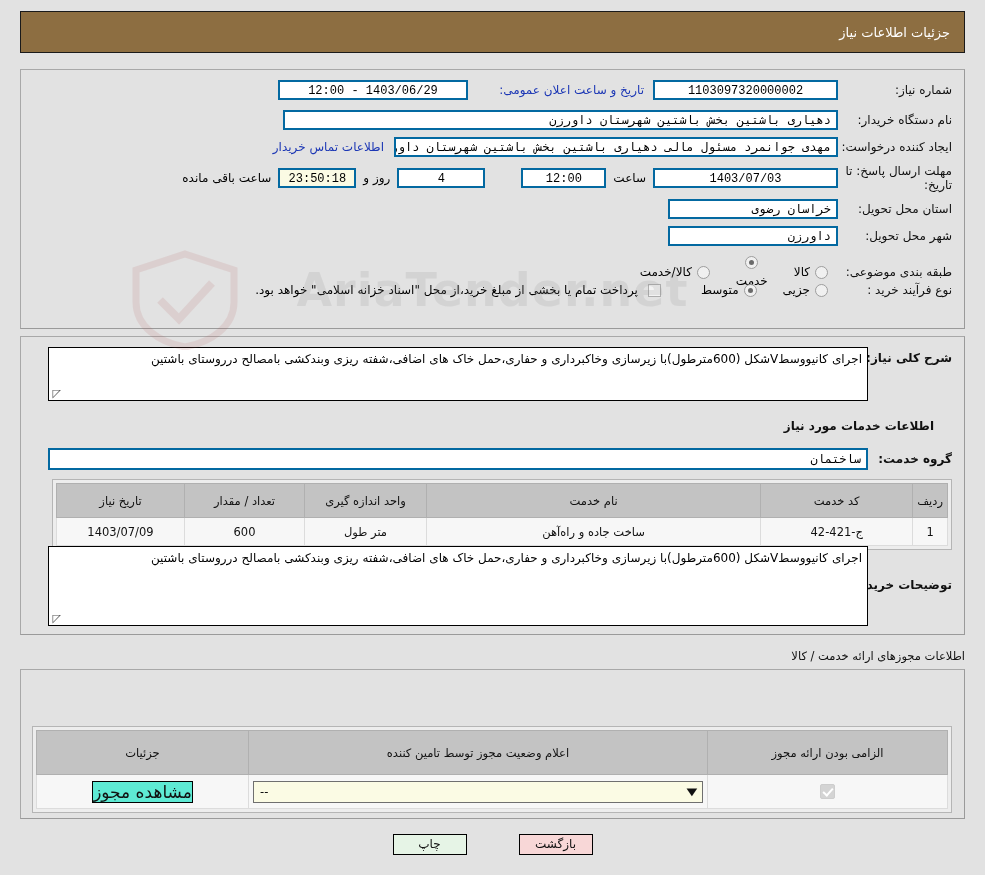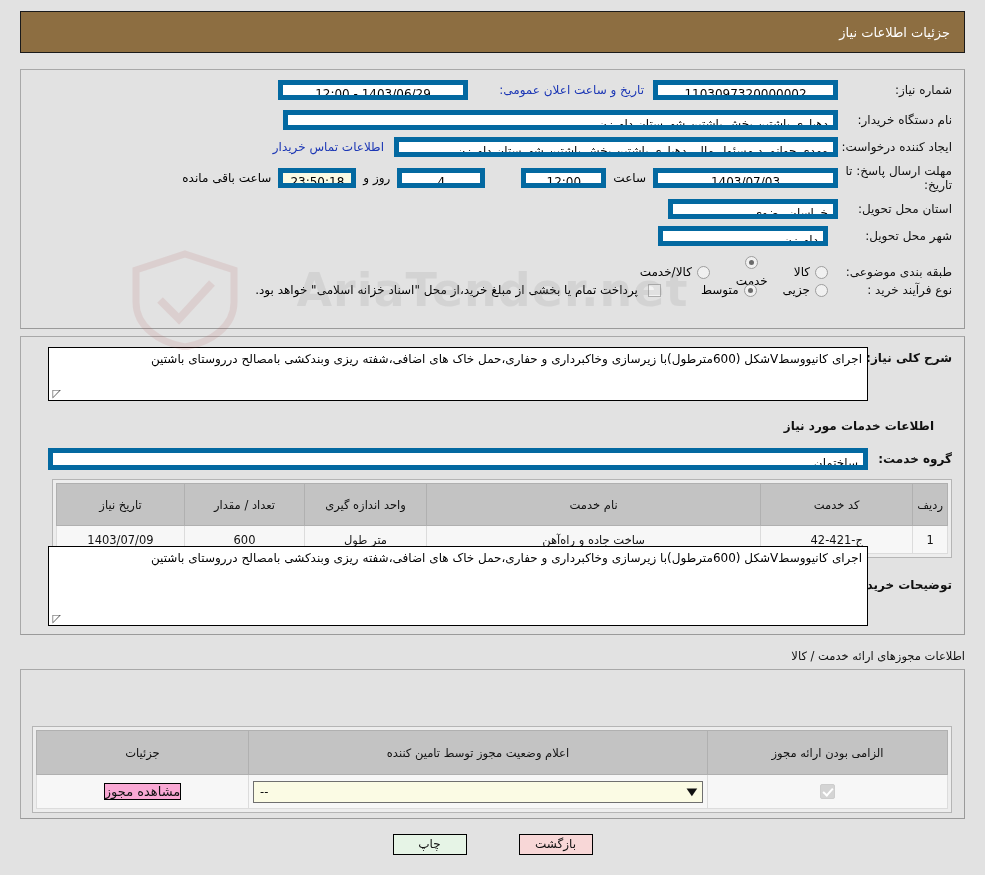--- a/index.html
+++ b/index.html
@@ -51,29 +51,30 @@
   .row { position: absolute; display: flex; align-items: center; }
   .lbl {
     font-size: 12px;
     color: #111;
     text-align: right;
     white-space: nowrap;
   }
   .lbl-bold { font-weight: bold; }
   .fld {
     background: #ffffff;
-    border: 5px solid #0369a1;
+    border: 2px solid #0369a1;
     height: 20px;
     line-height: 18px;
     padding: 0 5px;
     font-size: 12px;
     text-align: center;
     color: #000;
     overflow: hidden;
     white-space: nowrap;
+    font-family: Liberation Mono, monospace;
   }
   .fld-right { text-align: right; }
   .fld-yellow { background: #fbfbe4; }
   .lnk {
     color: #1c37b5;
     font-size: 12px;
     white-space: nowrap;
     cursor: pointer;
   }
   .plain { font-size: 12px; white-space: nowrap; }
@@ -146,21 +147,21 @@
   table.grid {
     border-collapse: collapse;
     width: 100%;
     font-size: 12px;
   }
   table.grid th {
     background: #c3c3c3;
     border: 1px solid #b0b0b0;
     color: #111;
     font-weight: normal;
-    height: 42px;
+    height: 34px;
     padding: 0 4px;
     text-align: center;
     font-size: 11.5px;
   }
   table.grid td {
     background: #f7f7f7;
     border: 1px solid #dcdcdc;
     height: 28px;
     padding: 0 4px;
     text-align: center;
@@ -183,25 +184,25 @@
     font-size: 11.5px;
     padding: 0 6px;
     display: flex;
     align-items: center;
     justify-content: space-between;
     color: #111;
     width: 100%;
   }
   .sel .chev { font-size: 10px; color: #111; transform: scaleX(1.4); }
   .btn-view {
-    background: #f9a8d4;
+    background: #5eead4;
     border: 1px solid #000;
     height: 22px;
     line-height: 20px;
-    font-size: 13px;
+    font-size: 17px;
     color: #111;
     text-align: center;
     width: 150px;
     margin: 0 auto;
     cursor: pointer;
   }
   .chk-ro {
     display: inline-block;
     width: 15px; height: 15px;
     background: #d4d4d4;
@@ -319,21 +320,21 @@
       <span class="plain" style="margin-right:7px;">ساعت باقی مانده</span>
     </div>
 
     <div class="row" style="right:12px; top:129px;">
       <span class="lbl" style="width:108px;">استان محل تحویل:</span>
       <span class="fld fld-right" style="width:170px; margin-right:6px;">خراسان رضوی</span>
     </div>
 
     <div class="row" style="right:12px; top:156px;">
       <span class="lbl" style="width:108px;">شهر محل تحویل:</span>
-      <span class="fld fld-right" style="width:170px; margin-right:16px;">داورزن</span>
+      <span class="fld fld-right" style="width:170px; margin-right:6px;">داورزن</span>
     </div>
 
     <div class="row" style="right:12px; top:186px;">
       <span class="lbl" style="width:108px;">طبقه بندی موضوعی:</span>
       <span class="radio-group" style="margin-right:16px;">
         <span class="radio"></span>
         <span>کالا</span>
       </span>
       <span class="radio-group" style="margin-right:26px;flex-direction:column;">
         <span class="radio on"></span>

